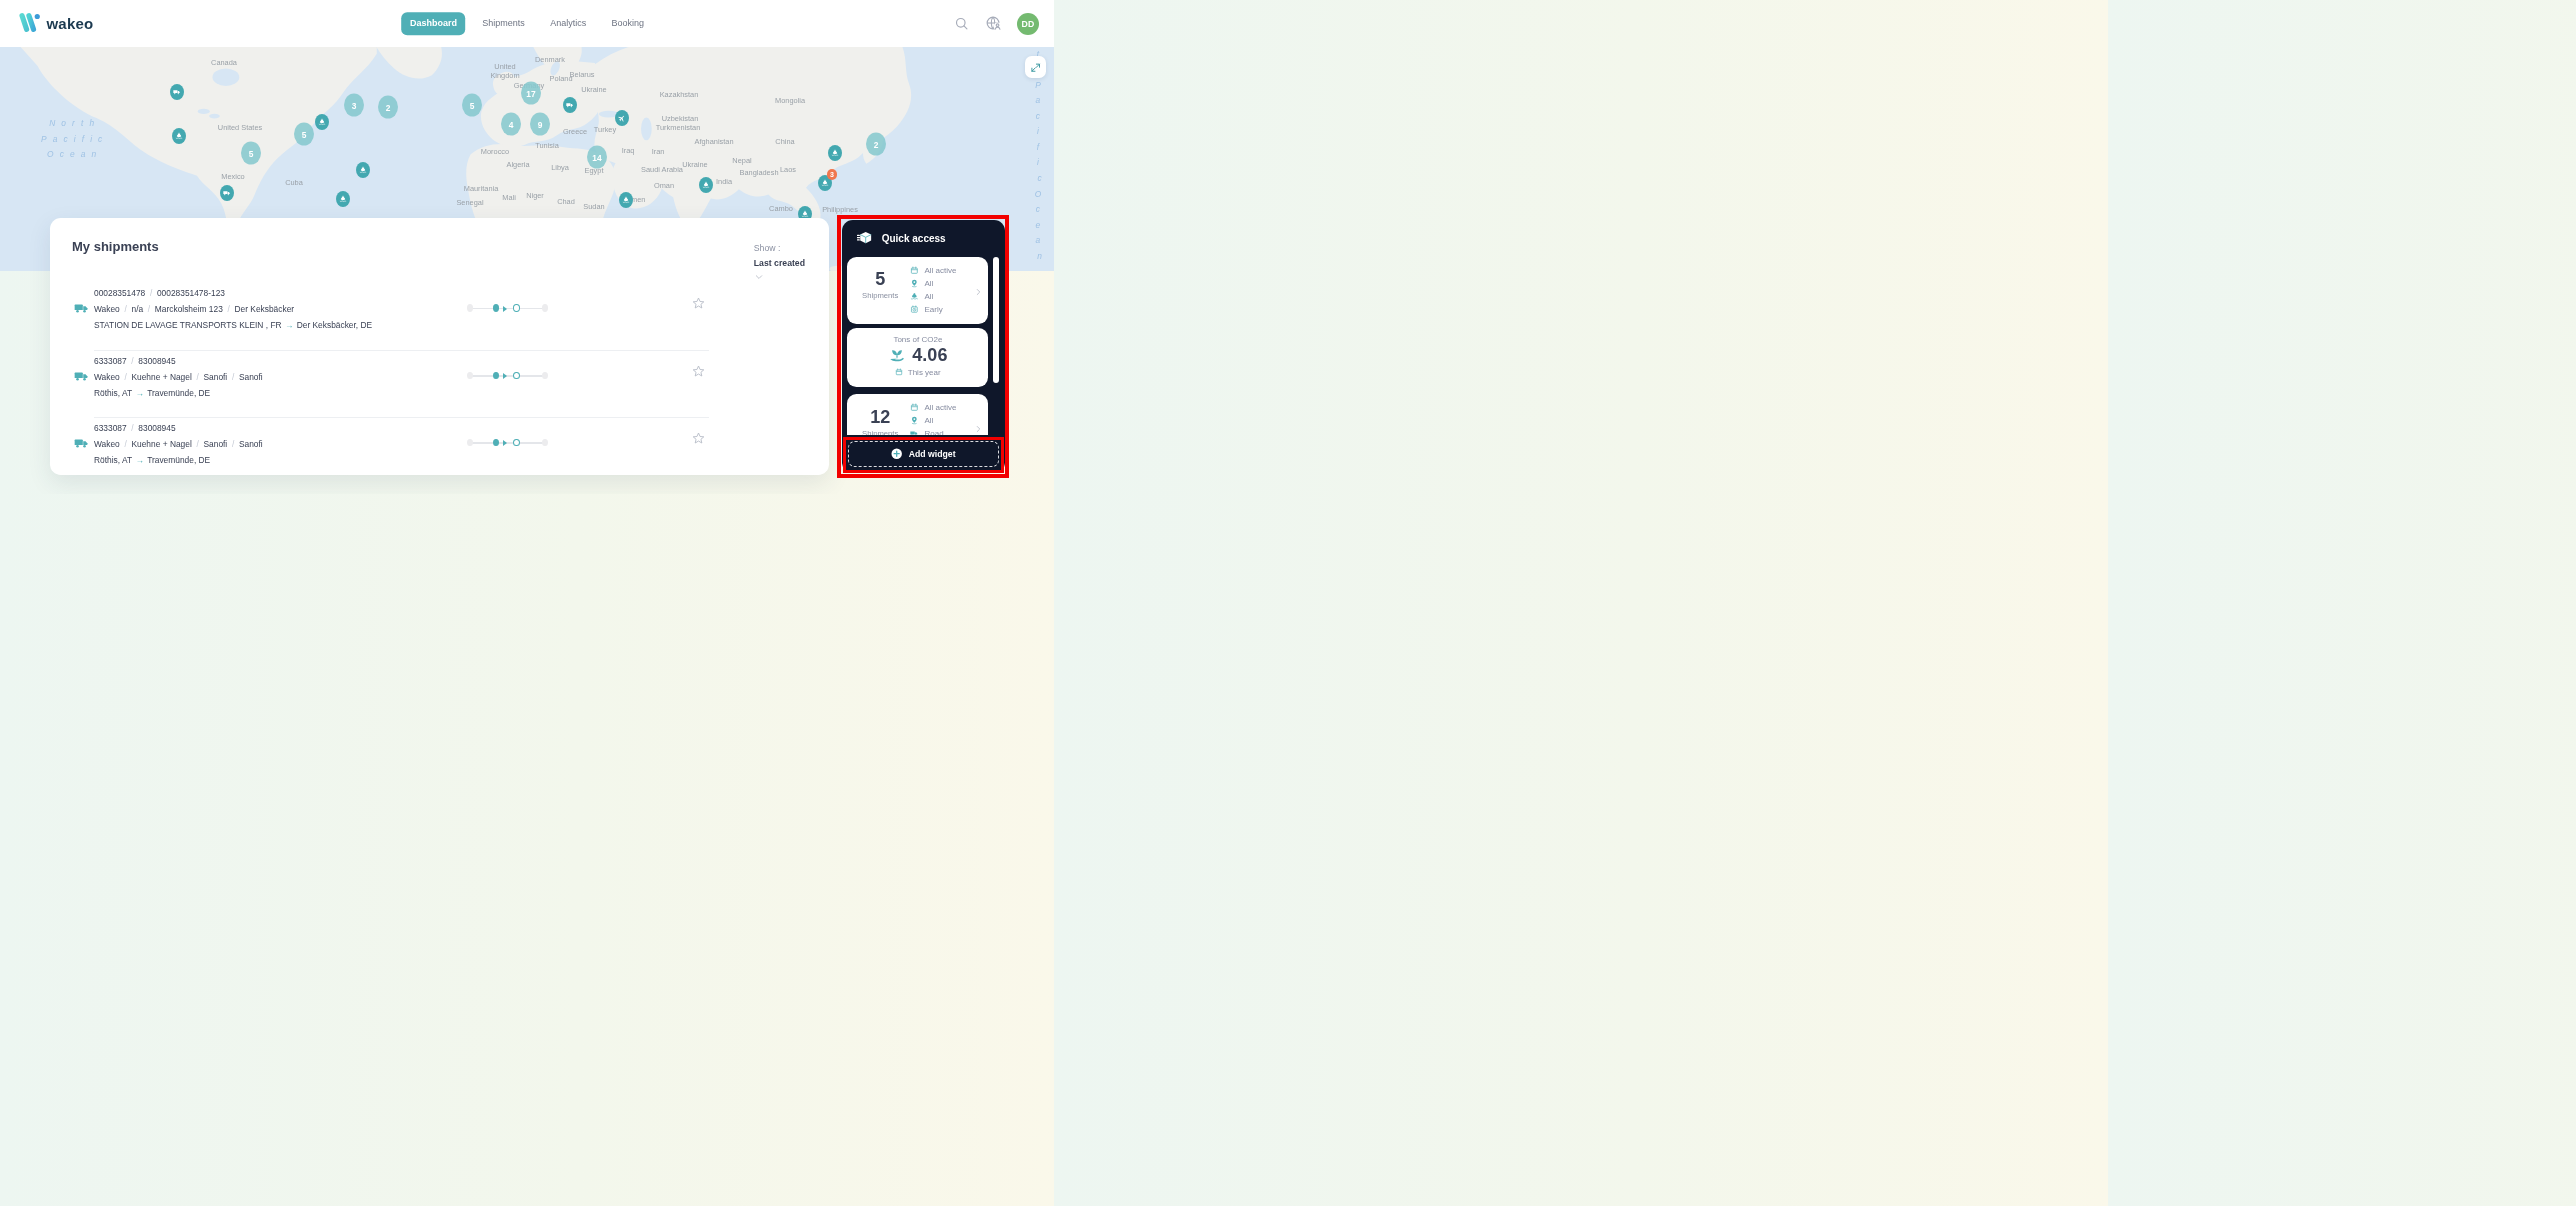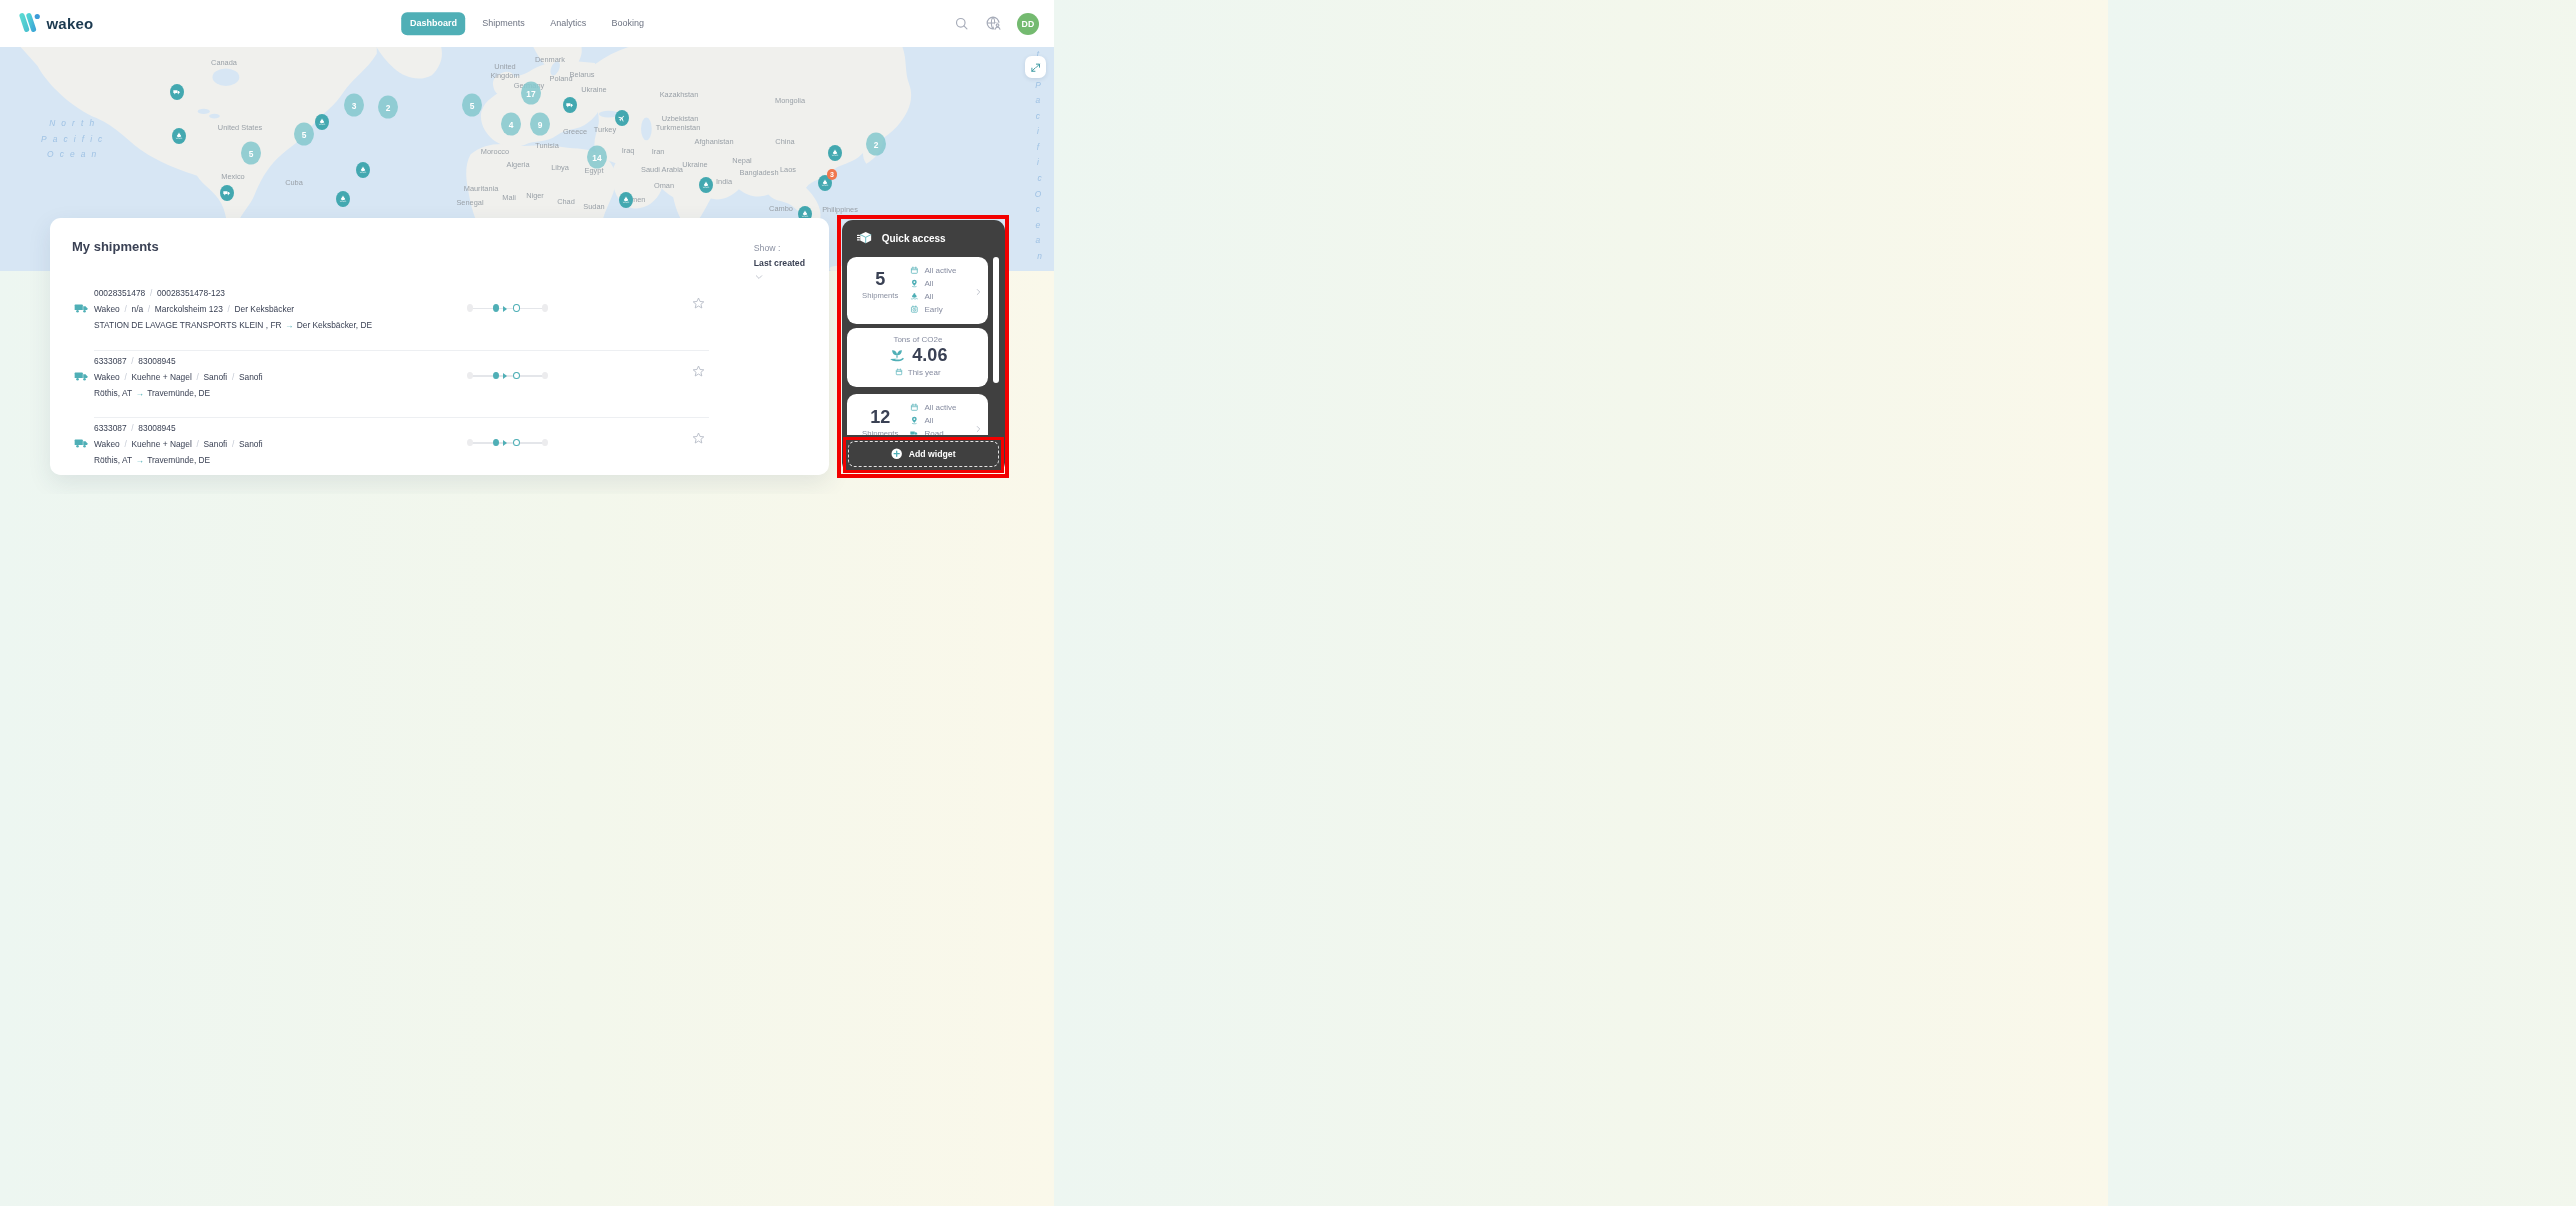--- a/index.html
+++ b/index.html
@@ -60,21 +60,21 @@
   .progress { position:absolute; left:417px; top:16px; width:81px; height:8px; }
   .p-line { position:absolute; left:2.7px; right:2.7px; top:3.4px; height:1.3px; background:#e4e6ea; }
   .p-dot { position:absolute; width:6px; height:7.4px; border-radius:50%; top:0; background:#ececee; }
   .p-dot.teal { background:#4fafb6; }
   .p-tri { position:absolute; top:1.3px; width:0; height:0; border-top:3px solid transparent; border-bottom:3px solid transparent; border-left:4.7px solid #4fafb6; }
   .p-ring { position:absolute; top:0; width:6.7px; height:7.4px; border-radius:50%; background:#fff; border:1.7px solid #4fafb6; }
   .s-star { position:absolute; left:641px; top:8px; width:15px; height:15px; color:#b9bec9; cursor:pointer; }
   .s-star svg { width:100%; height:100%; }
   .divider { position:absolute; left:44px; width:615px; height:0.7px; background:#edeff2; }
   
-  .qa-panel { position:absolute; left:842px; top:220px; width:163px; height:253px; background:#404040; border-radius:10.8px; z-index:10; overflow:hidden; }
+  .qa-panel { position:absolute; left:842px; top:220px; width:163px; height:253px; background:#0f172a; border-radius:10.8px; z-index:10; overflow:hidden; }
   .qa-header { position:absolute; left:15px; top:10px; display:flex; align-items:center; gap:6.7px; }
   .qa-header svg { width:18px; height:16px; display:block; }
   .qa-title { color:#fff; font-size:10px; font-weight:600; }
   .qa-scroll { position:absolute; left:0; top:31px; width:163px; height:184px; overflow:hidden; }
   .qa-card { position:absolute; left:5.4px; width:141px; background:#fff; border-radius:9.4px; cursor:pointer; }
   .qa-big { position:absolute; left:10.8px; top:0; width:44px; text-align:center; }
   .qa-big .val { font-size:18px; font-weight:700; color:#3a4154; }
   .qa-big .lab { font-size:7.7px; color:#8a90a1; margin-top:0.7px; }
   .qa-filters { position:absolute; left:63px; top:7.4px; }
   .qa-f { display:flex; align-items:center; gap:5.4px; height:12.8px; }

